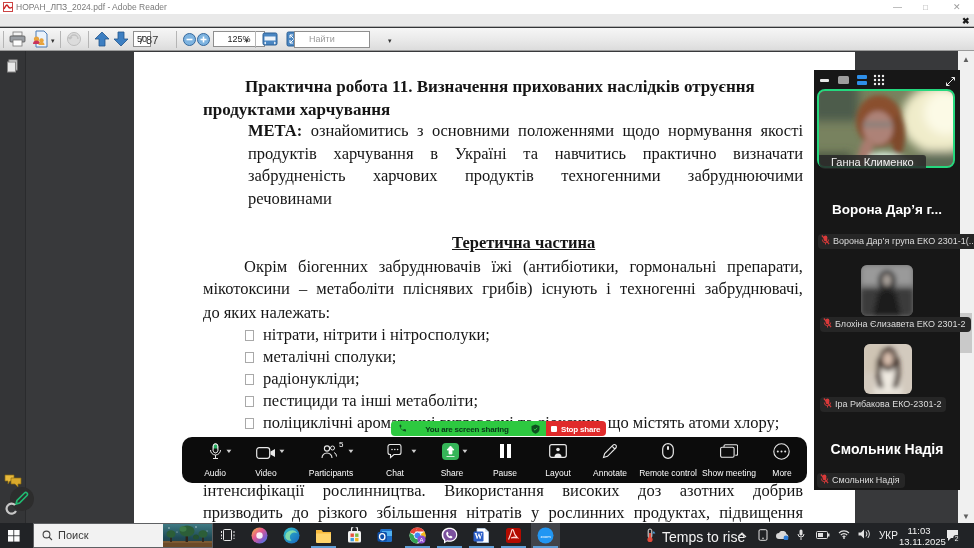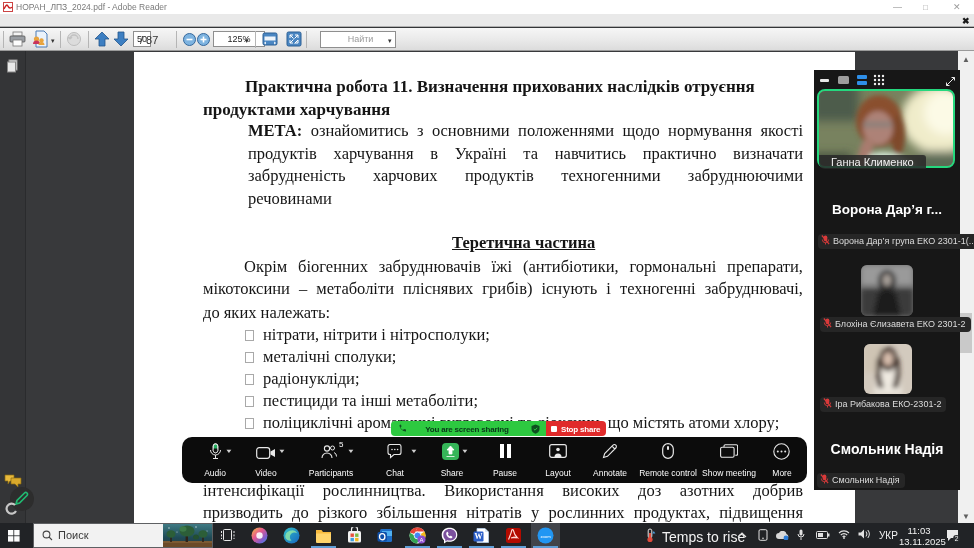--- a/index.html
+++ b/index.html
@@ -118,21 +118,21 @@
   <svg class="abs" style="left:262px; top:31px;" width="16" height="16" viewBox="0 0 16 16">
       <rect x="1" y="2" width="14" height="12" rx="1.5" fill="#4a86c2" stroke="#2a5e94"></rect>
       <rect x="2.5" y="5.5" width="11" height="4" fill="#eef4fa"></rect>
       <path d="M4 11 l-1.5 1 l1.5 1 m8 -2 l1.5 1 l-1.5 1" stroke="#fff" fill="none" stroke-width="1"></path>
     </svg>
   <svg class="abs" style="left:286px; top:31px;" width="16" height="16" viewBox="0 0 16 16">
       <rect x="1" y="1" width="14" height="14" rx="1.5" fill="#4a86c2" stroke="#2a5e94"></rect>
       <path d="M4 4 l3 0 m-3 0 l0 3 m-0 -3 l3.5 3.5 M12 4 l-3 0 m3 0 l0 3 m0 -3 l-3.5 3.5 M4 12 l3 0 m-3 0 l0 -3 m0 3 l3.5 -3.5 M12 12 l-3 0 m3 0 l0 -3 m0 0 l-3.5 3.5" stroke="#fff" fill="none" stroke-width="1"></path>
     </svg>
   <div class="abs tsep" style="left:306px;"></div>
-  <div class="abs tbox" style="left:320px; top:31px; width:76px; height:17px; text-align:center; line-height:15px; padding-left:5px; color:#9a9a9a;">Найти</div>
+  <div class="abs tbox" style="left:294px; top:31px; width:76px; height:17px; text-align:left; line-height:15px; padding-left:14px; color:#9a9a9a;">Найти</div>
   <div class="abs" style="left:388px; top:37px; font-size:7px; color:#333;">▾</div>
 
   <div class="abs" id="docarea"></div>
   <div class="abs" id="sidebar"></div>
   <svg class="abs" style="left:6px; top:59px;" width="13" height="15" viewBox="0 0 13 15">
       <rect x="3" y="1" width="8" height="10" fill="#ddd" stroke="#999"></rect>
       <rect x="1.5" y="3" width="8" height="10" fill="#e9e9e9" stroke="#888"></rect>
     </svg>
   <div class="abs" id="page"></div>
 

